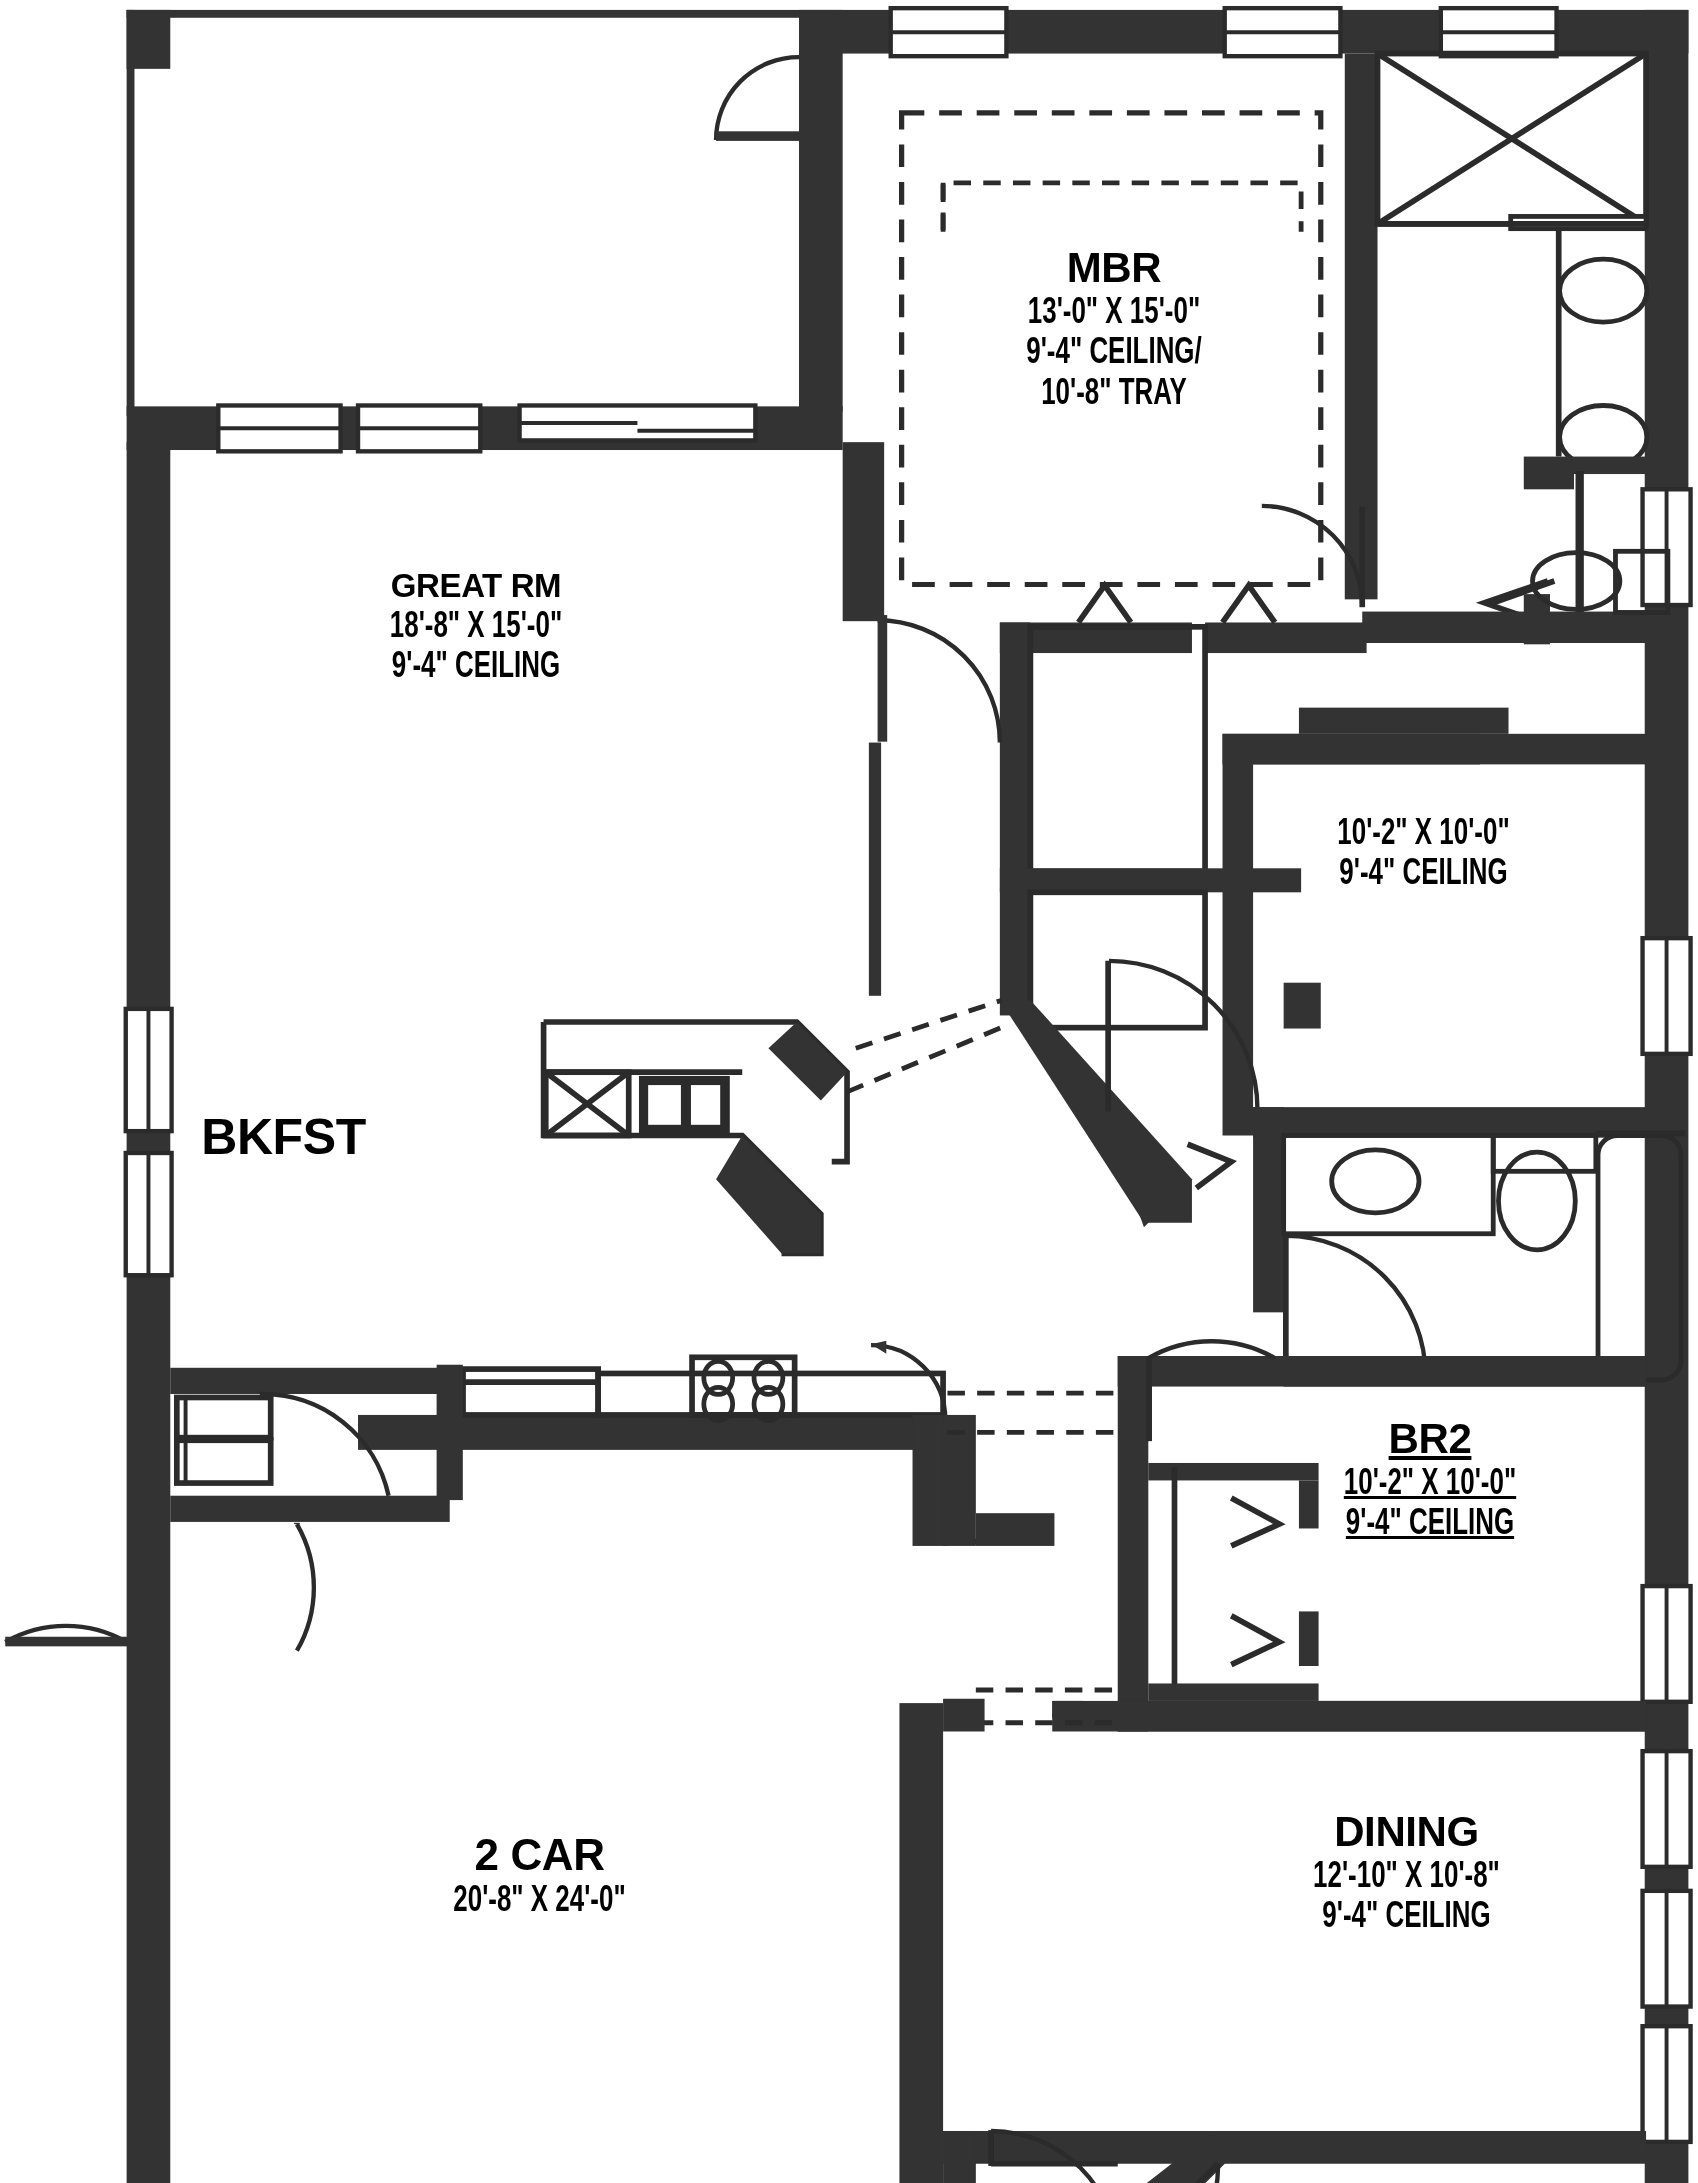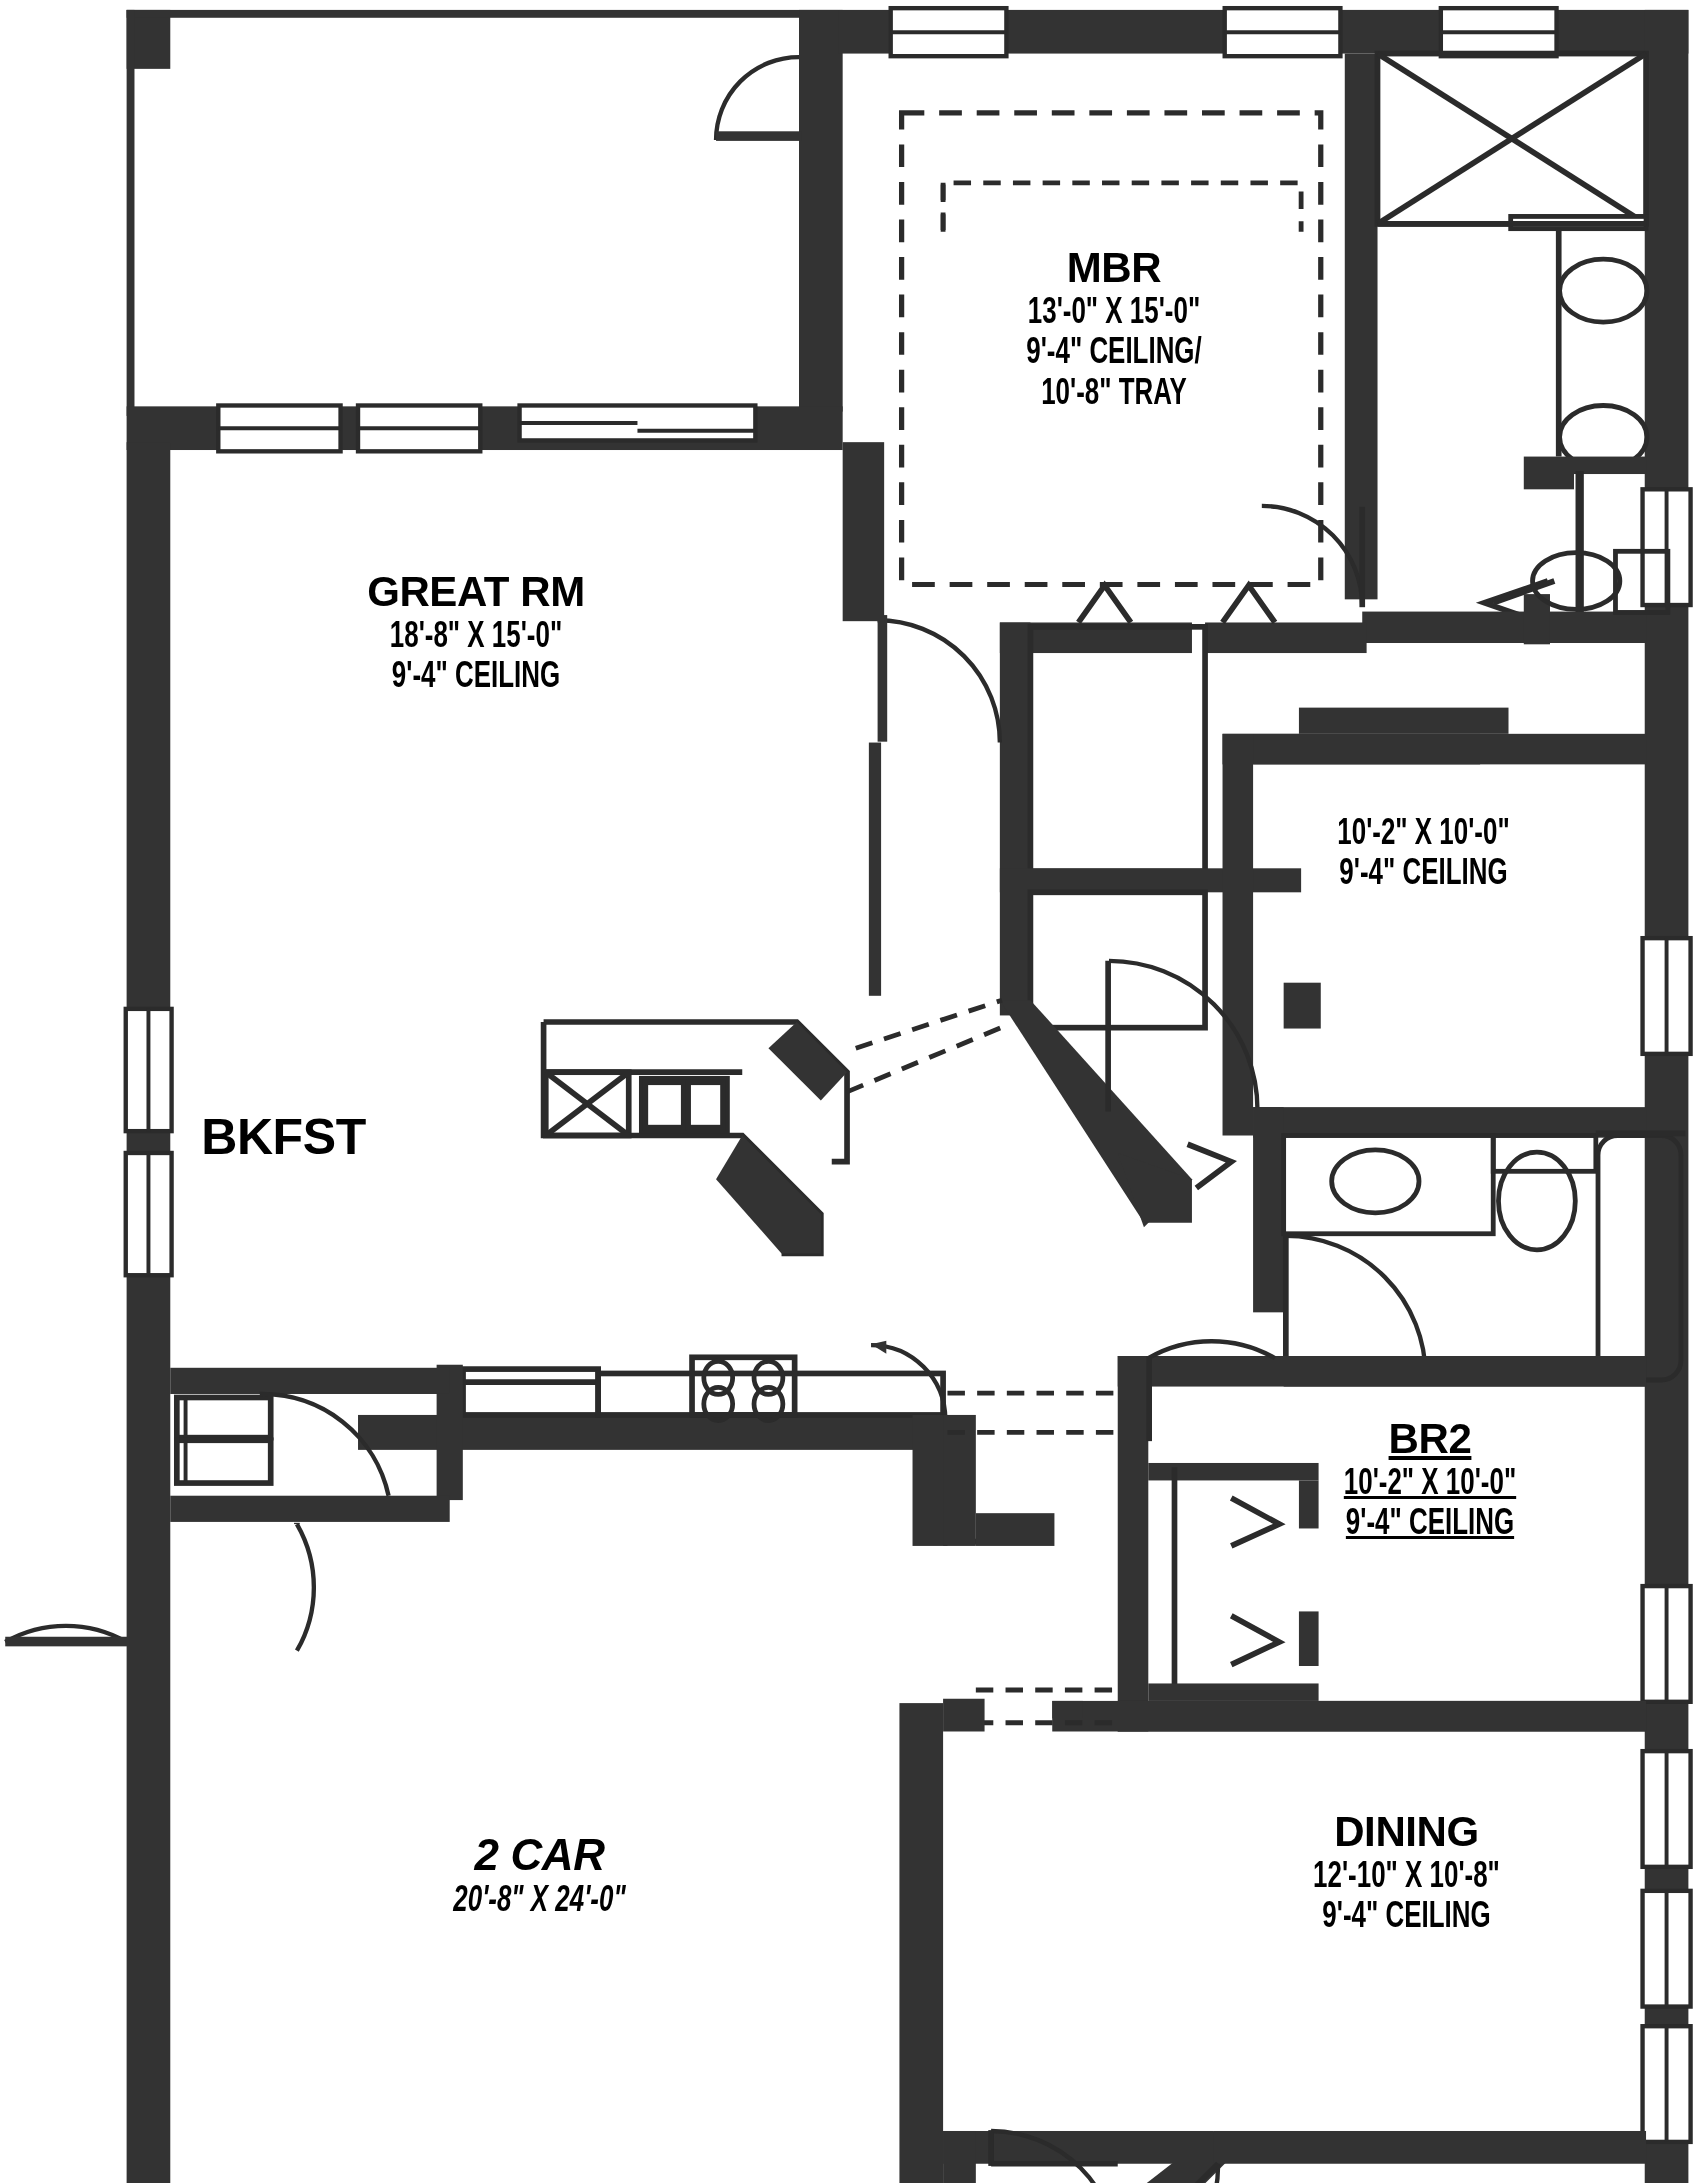--- a/index.html
+++ b/index.html
@@ -43,21 +43,21 @@
     letter-spacing:-0.4px;
   }
   .room-dim{
     font-weight:bold;
     transform:scaleX(0.72);
     transform-origin:center center;
     letter-spacing:0px;
   }
   .r-lanai .room-name{font-size:42px;}
   .r-lanai .room-dim{font-size:36px;}
-  .r-great .room-name{font-size:42px;}
+  .r-great .room-name{font-size:33px;}
   .r-great .room-dim{font-size:36px;}
   .r-mbr .room-name{font-size:42px;}
   .r-mbr .room-dim{font-size:36px;}
   .r-bkfst .room-name{font-size:50px;}
   .r-br3 .room-name{font-size:42px;}
   .r-br3 .room-dim{font-size:36px;}
   .r-br2 .room-name{font-size:42px;}
   .r-br2 .room-dim{font-size:36px;}
   .r-dining .room-name{font-size:42px;}
   .r-dining .room-dim{font-size:36px;}
@@ -428,19 +428,19 @@
     <div class="room-dim">10'-2" X 10'-0"</div>
     <div class="room-dim">9'-4" CEILING</div>
   </div>
 
   <div class="lbl r-dining" style="left:1175px; top:1808px; width:463px;">
     <div class="room-name">DINING</div>
     <div class="room-dim">12'-10" X 10'-8"</div>
     <div class="room-dim">9'-4" CEILING</div>
   </div>
 
-  <div class="lbl r-garage" style="left:271px; top:1830px; width:537px;font-style:italic;">
+  <div class="lbl r-garage" style="left:271px; top:1830px; width:537px;">
     <div class="room-name">2 CAR</div>
     <div class="room-dim">20'-8" X 24'-0"</div>
   </div>
 
 </div>
 
 
 </body></html>

